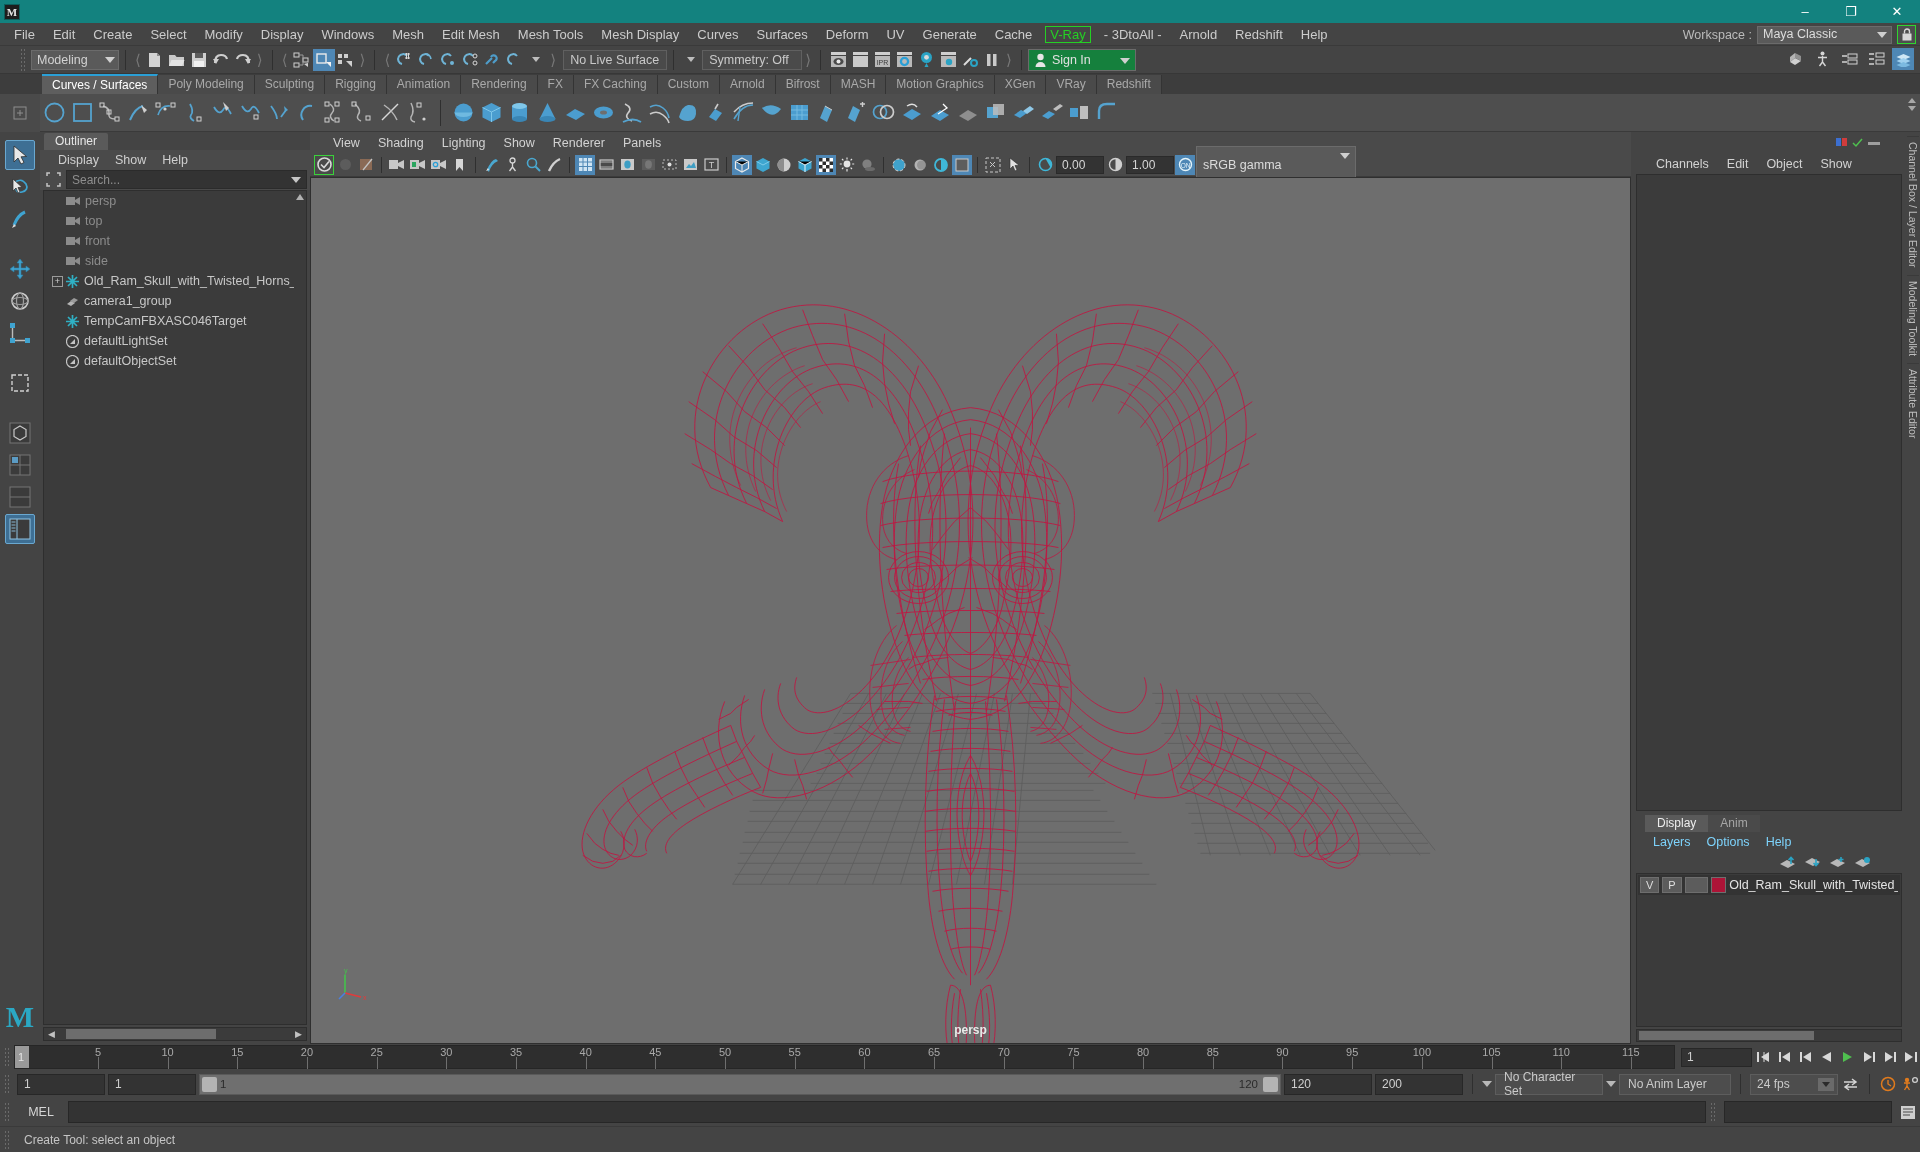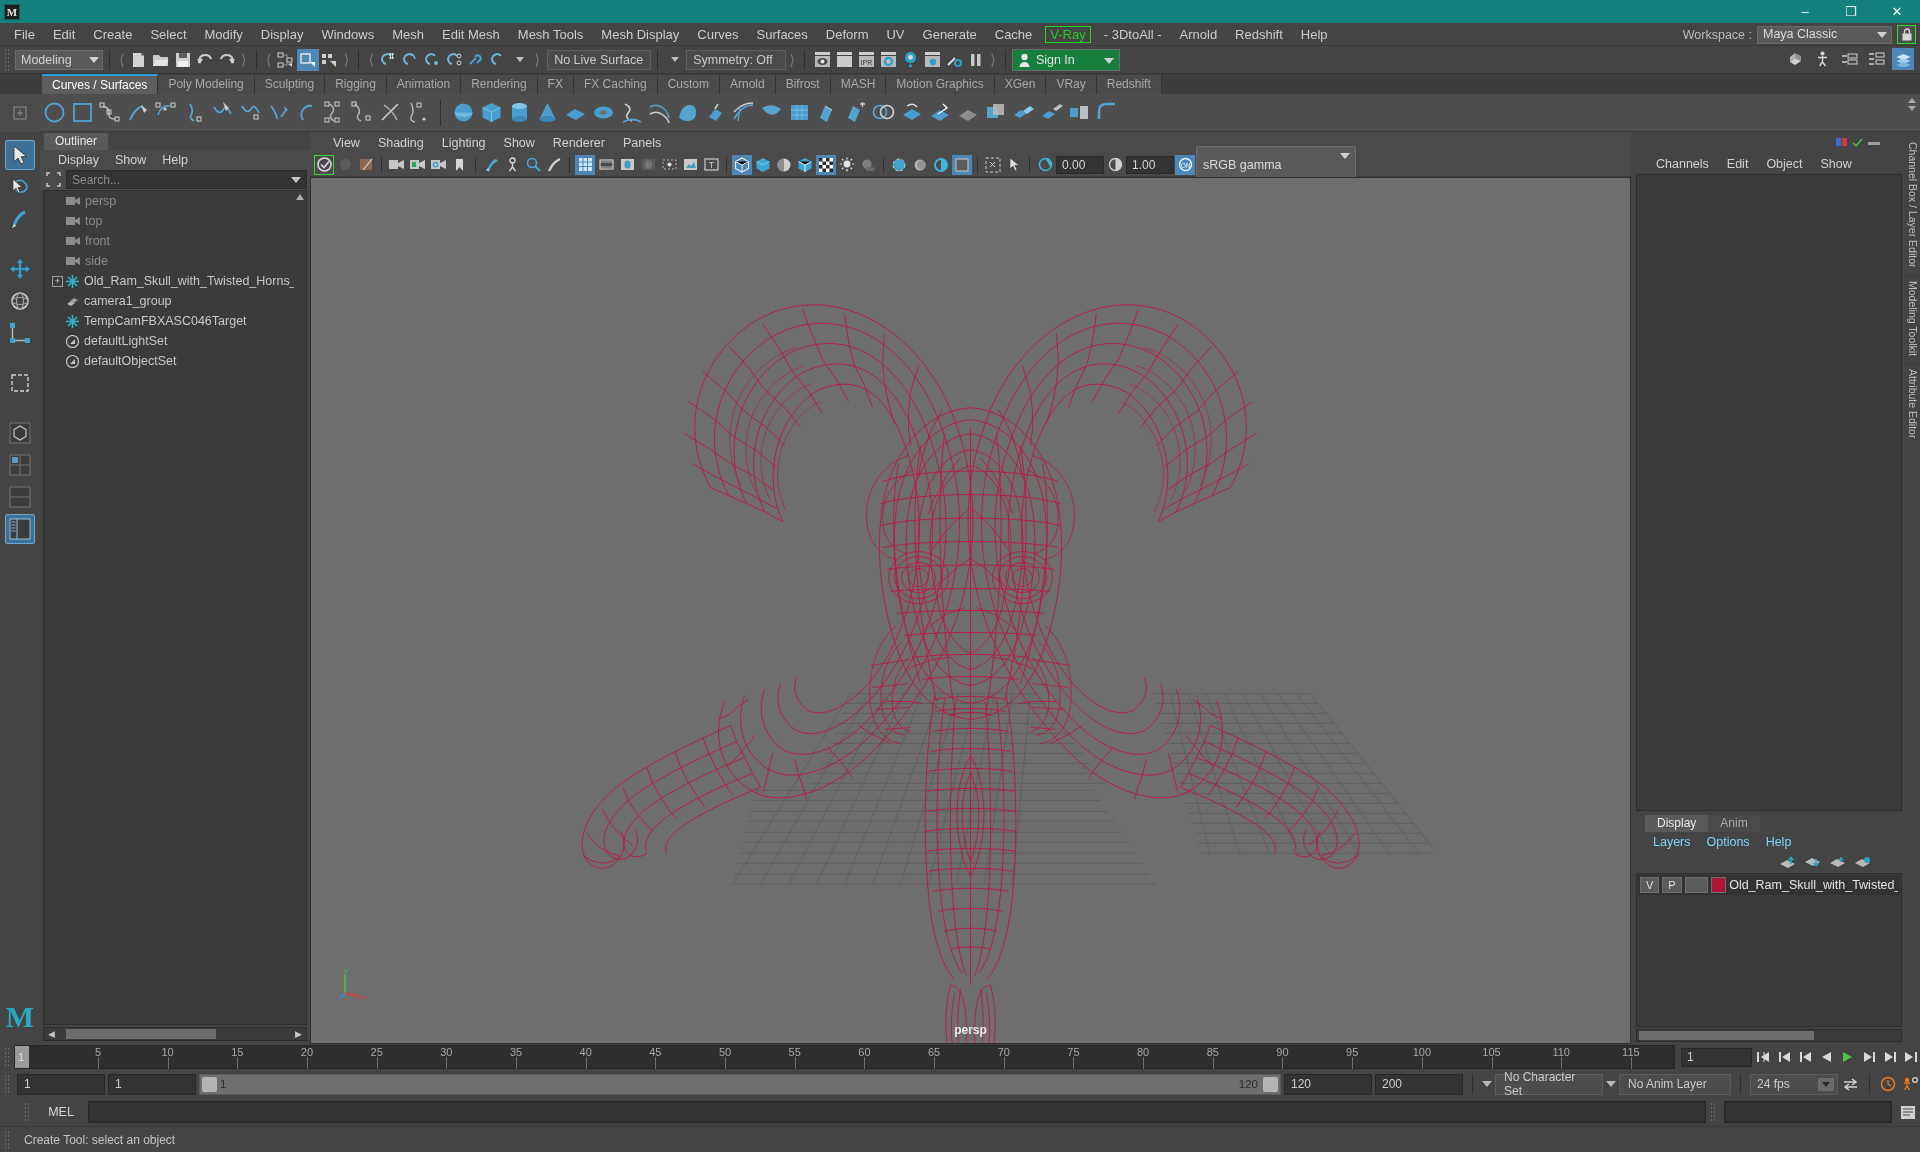--- a/index.html
+++ b/index.html
@@ -45,21 +45,21 @@
     position:relative;
   }
   .ws-combo .arr { position:absolute; right:4px; top:5px; width:0;height:0;
     border-left:5px solid transparent;border-right:5px solid transparent;border-top:6px solid #cfcfcf; }
   .lock-btn { width:19px;height:19px;border:1px solid #2fd62f;background:#4e4e4e;
     display:flex;align-items:center;justify-content:center; }
 
   
   .statusbar {
     height:28px;background:#444444;display:flex;align-items:center;flex:0 0 28px;
-    padding-left:4px; border-bottom:1px solid #373737; position:relative;
+    padding-left:20px; border-bottom:1px solid #373737; position:relative;
   }
   .gripper { width:7px;height:24px;
     background-image:radial-gradient(#6a6a6a 1px, transparent 1px);
     background-size:3px 4px; margin-right:4px; flex:0 0 7px;}
   .mode-combo {
     width:88px;height:20px;background:#5a5a5a;border:1px solid #6b6b6b;display:flex;
     align-items:center;padding-left:5px;color:#d2d2d2;font-size:12.5px;position:relative;
   }
   .mode-combo .arr { position:absolute;right:3px;top:6px;width:0;height:0;
     border-left:5px solid transparent;border-right:5px solid transparent;border-top:6px solid #d0d0d0;}
@@ -196,21 +196,21 @@
   .rb-combo { height:21px;background:#4d4d4d;border:1px solid #5d5d5d;color:#cacaca;font-size:12px;
     display:flex;align-items:center;padding:0 8px;}
   .tri { width:0;height:0;border-left:5px solid transparent;border-right:5px solid transparent;
     border-top:6px solid #b8b8b8;}
   .fps-combo { width:88px;height:21px;background:#4d4d4d;border:1px solid #5d5d5d;color:#cacaca;
     font-size:12px;display:flex;align-items:center;padding-left:6px;position:relative;}
   .fps-combo .arr{position:absolute;right:3px;top:3px;width:16px;height:13px;background:#6a6a6a;
     display:flex;align-items:center;justify-content:center;}
 
   
-  .cmdline { flex:0 0 28px;display:flex;align-items:center;background:#444;padding-left:4px;gap:4px;margin-left:20px;}
+  .cmdline { flex:0 0 28px;display:flex;align-items:center;background:#444;padding-left:4px;gap:4px;}
   .cmd-label { width:46px;text-align:center;font-size:12.5px;color:#d6d6d6;}
   .cmd-in { flex:1;height:22px;background:#333333;border:1px solid #272727;}
   .cmd-out { width:168px;height:22px;background:#333333;border:1px solid #272727;}
   .cmd-ic { width:24px;height:22px;display:flex;align-items:center;justify-content:center;}
 
   
   .helpline { flex:0 0 26px;display:flex;align-items:center;background:#444;padding-left:4px;
     border-top:1px solid #3a3a3a;}
   .help-txt { font-size:12px;color:#c5c5c5;padding-left:10px;}
 

